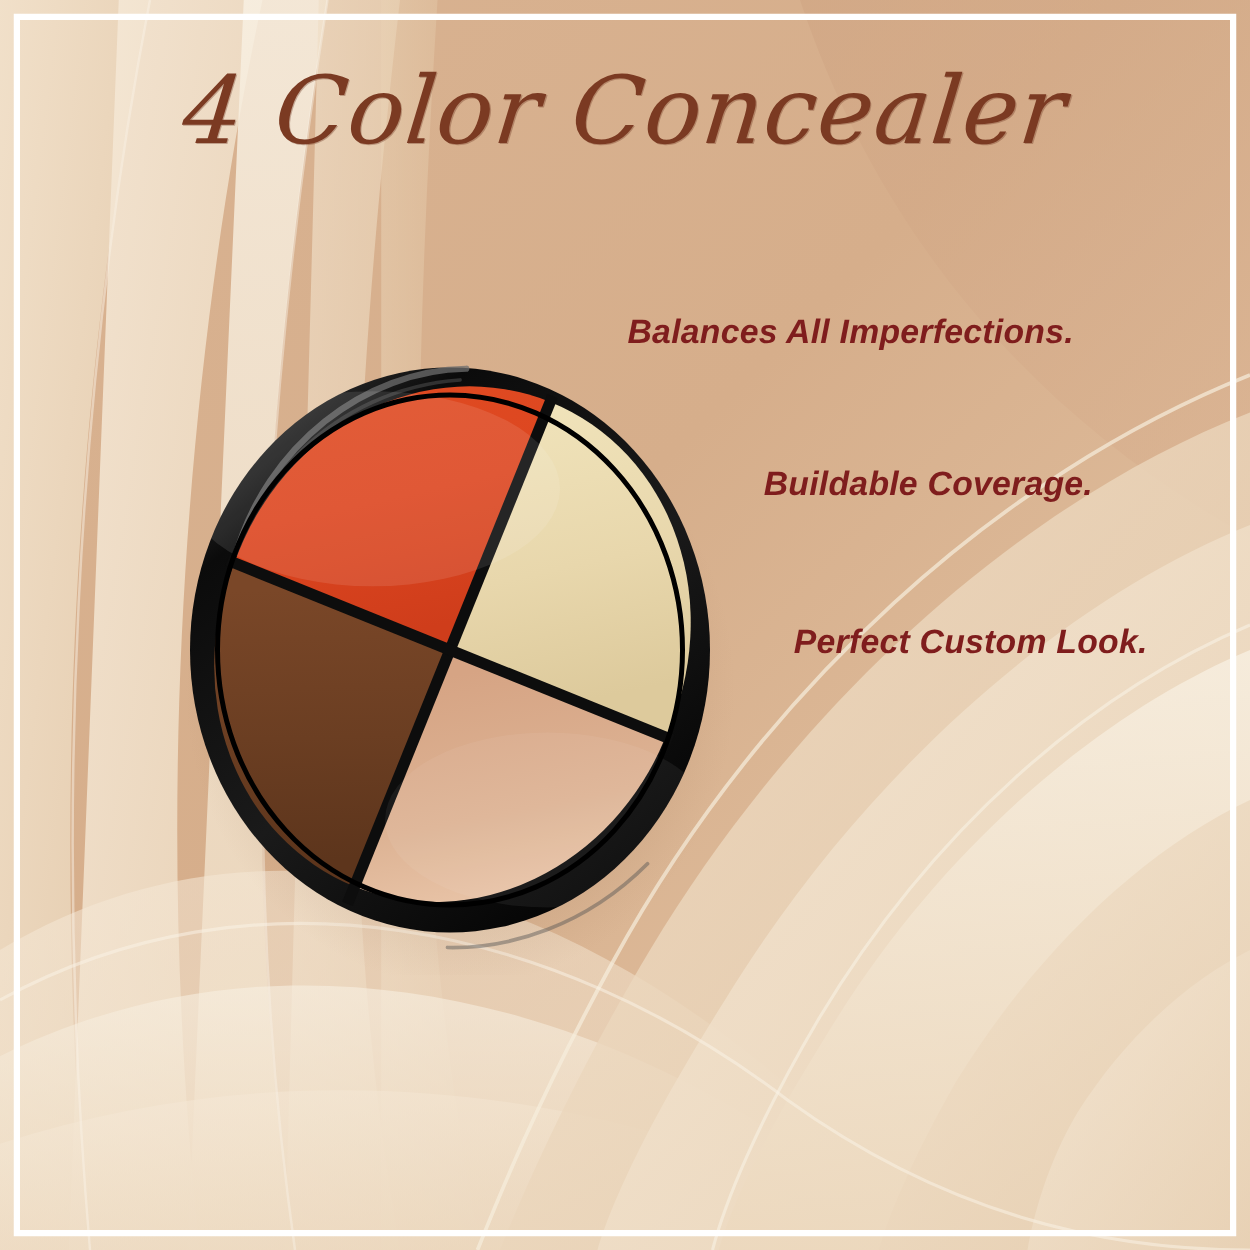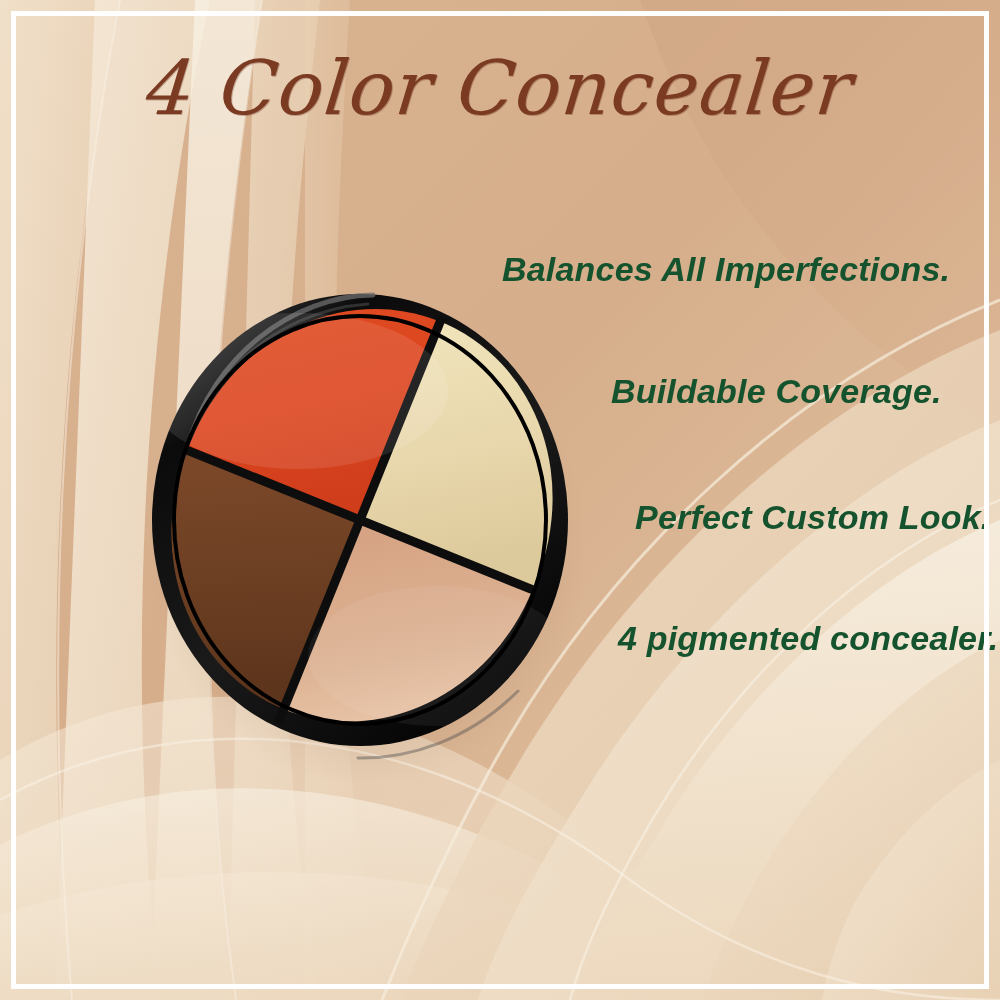--- a/index.html
+++ b/index.html
@@ -78,22 +78,22 @@
     top: 230px;
     width: 500px;
     height: 570px;
     z-index: 5;
   }
   .feature {
     position: absolute;
     font-family: "Liberation Sans", sans-serif;
     font-weight: bold;
     font-style: italic;
-    font-size: 34px;
-    color: #14532d;
+    font-size: 27px;
+    color: #7f1d1d;
     white-space: nowrap;
     letter-spacing: 0.2px;
   }
   .feature.f0 { left: 22px;  top: 20px;  }
   .feature.f1 { left: 131px; top: 142px; }
   .feature.f2 { left: 155px; top: 268px; }
   .feature.f3 { left: 138px; top: 389px; }
   .feature.f4 { left: 34px;  top: 511px; }
 </style>
 </head>
@@ -229,18 +229,17 @@
       </g>
 
       <ellipse cx="242" cy="259" rx="186" ry="204" fill="none" stroke="#000000" stroke-width="4"></ellipse>
     </svg>
   </div>
 
   <div class="features">
     <div class="feature f0">Balances All Imperfections.</div>
     <div class="feature f2">Perfect Custom Look.</div>
     <div class="feature f1">Buildable Coverage.</div>
-    <div class="feature f3">4 pigmented concealer.</div>
   </div>
 
   <div class="frame"></div>
 
 </div>
 
 </body></html>

